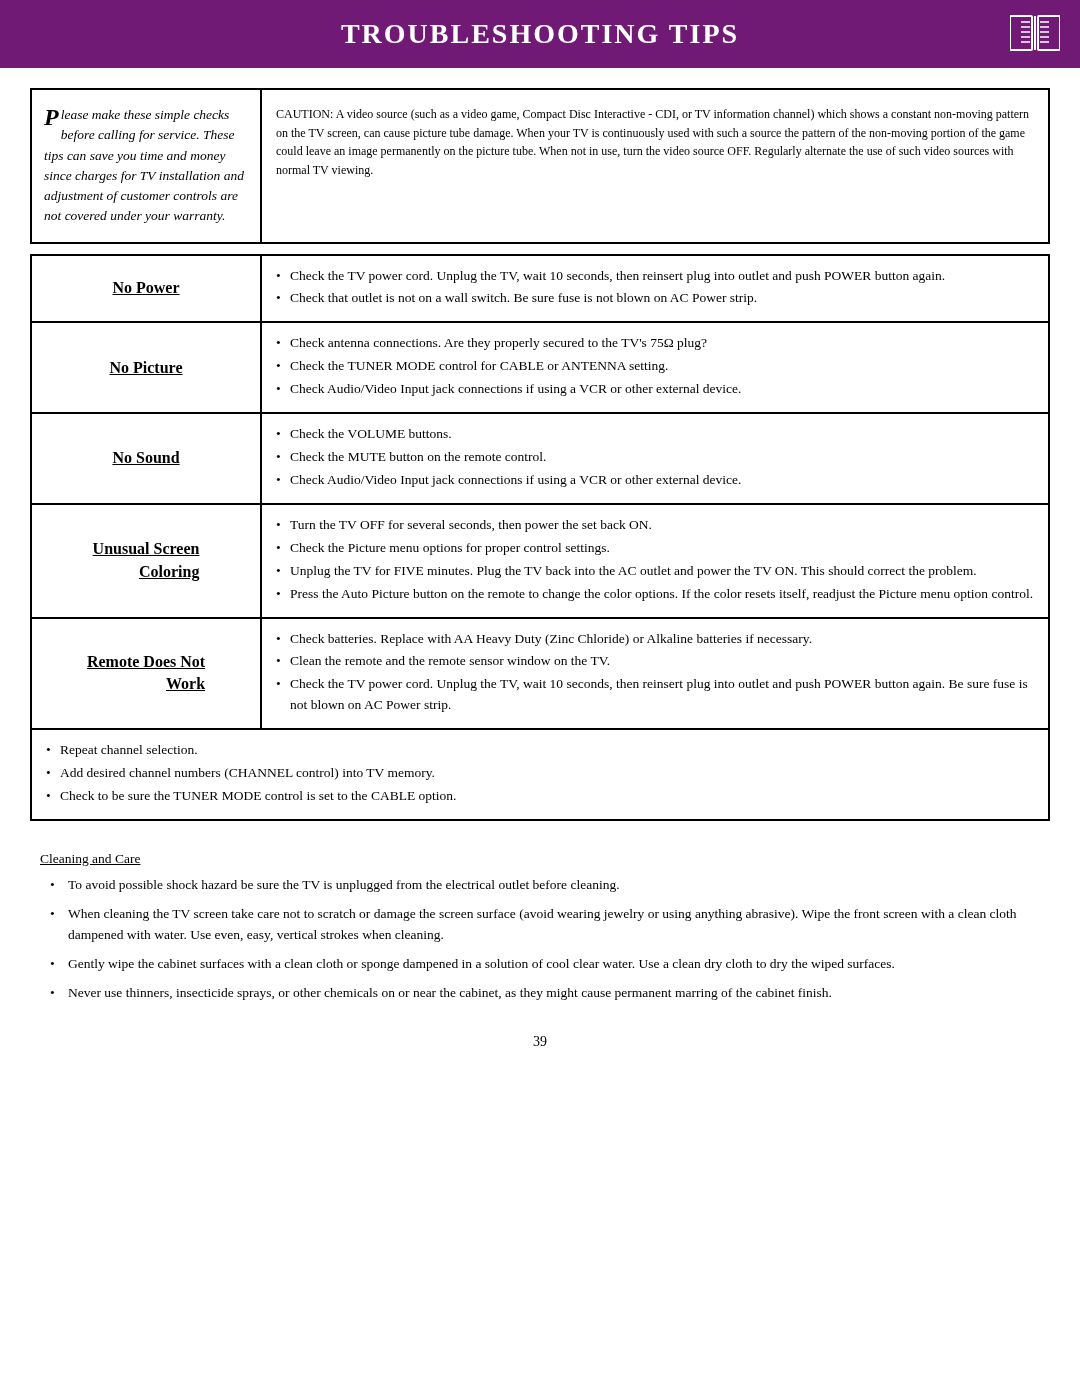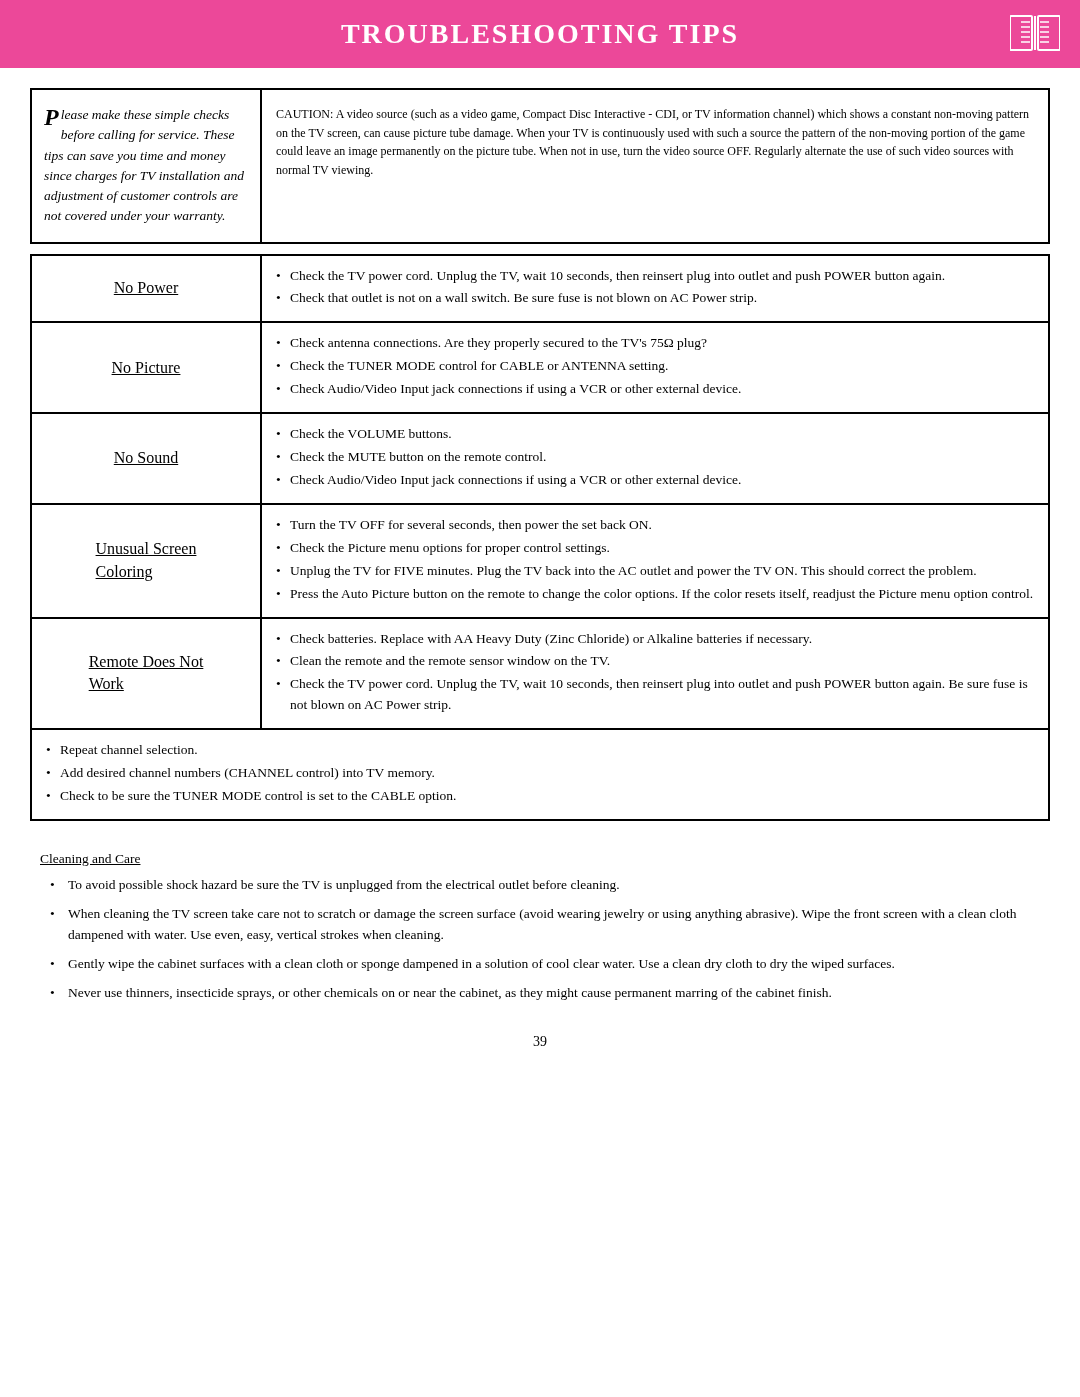--- a/index.html
+++ b/index.html
@@ -8,21 +8,21 @@
       font-family: 'Times New Roman', Times, serif;
       font-size: 14px;
       color: #000;
       width: 1080px;
       min-height: 1397px;
       padding: 0;
     }
 
     
     .page-header {
-      background: #ec4899;
+      background: #701a75;
       color: #fff;
       text-align: center;
       padding: 18px 20px;
       margin-bottom: 0;
       position: relative;
       display: flex;
       align-items: center;
       justify-content: center;
     }
     .page-header h1 {
@@ -90,24 +90,24 @@
       width: 230px;
       min-width: 230px;
       border-right: 2px solid #000;
       padding: 15px 10px;
       text-align: center;
       display: flex;
       align-items: center;
       justify-content: center;
     }
     .trouble-label-text {
-      font-weight: normal;
+      font-weight: bold;
       font-size: 16px;
       text-decoration: underline;
-      text-align: left;
+      text-align: right;
       line-height: 1.4;
     }
     .trouble-content {
       flex: 1;
       padding: 10px 14px;
       font-size: 13.5px;
       line-height: 1.55;
     }
     .trouble-content ul {
       list-style: none;

